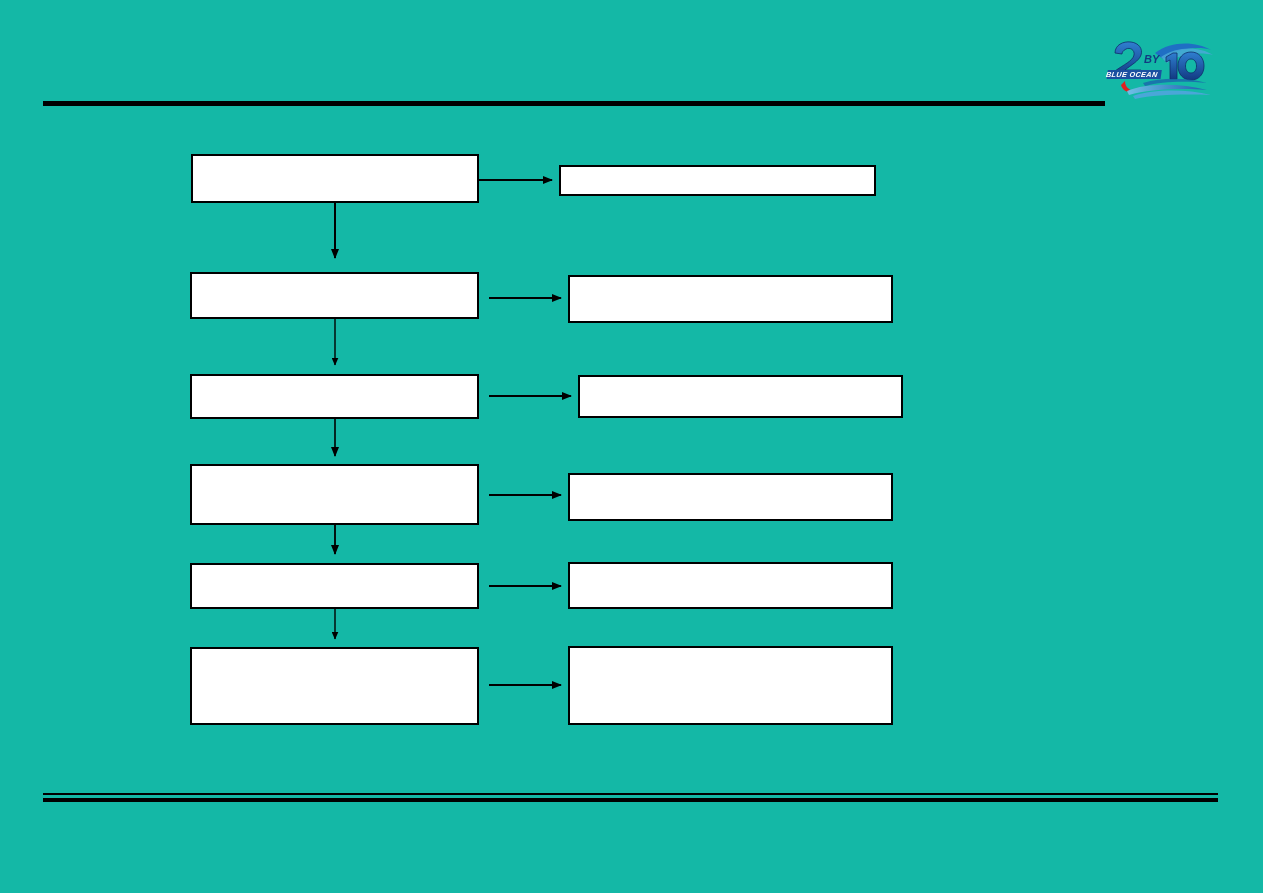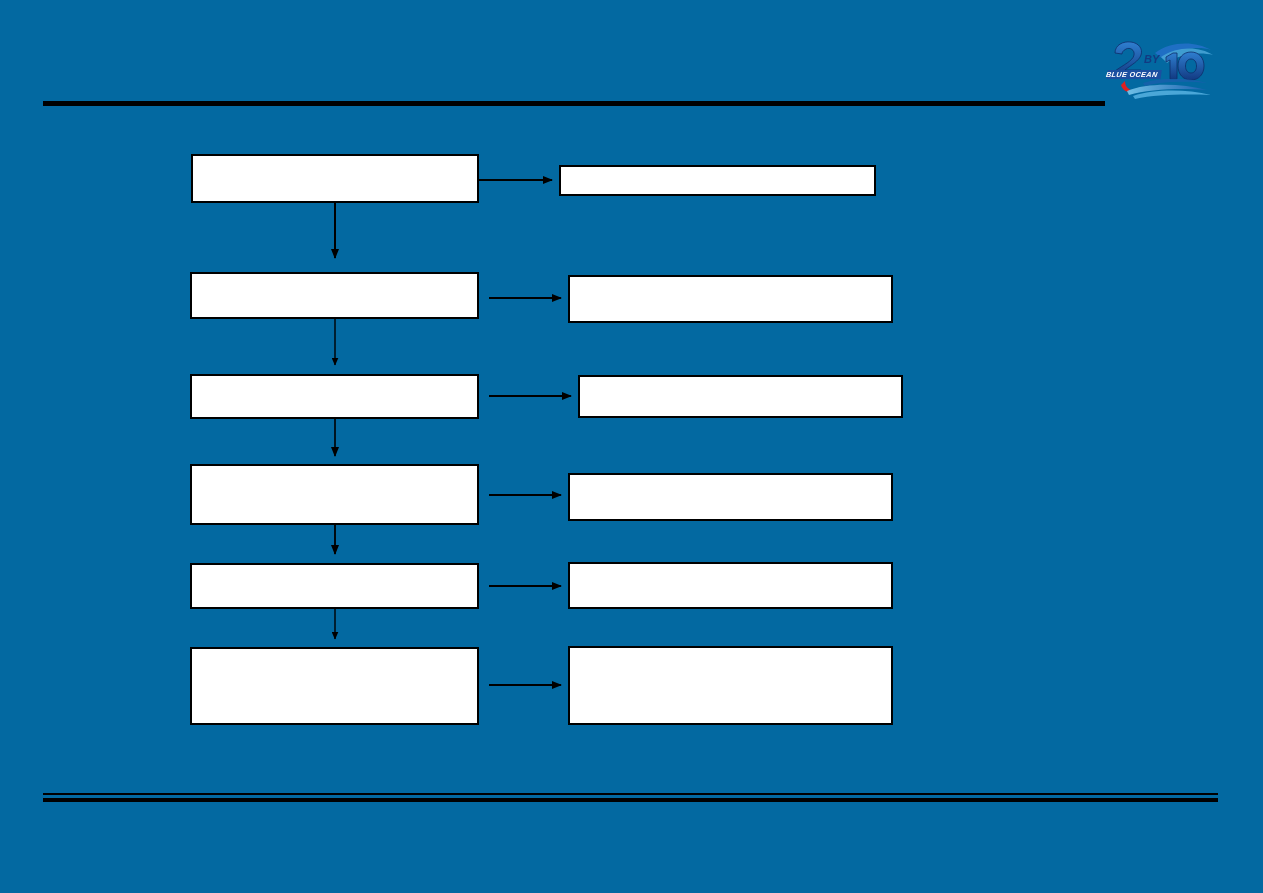--- a/index.html
+++ b/index.html
@@ -8,21 +8,21 @@
     padding: 0;
     background: #ffffff;
   }
   body {
     font-family: "Liberation Sans", sans-serif;
   }
   #page {
     position: relative;
     width: 1263px;
     height: 893px;
-    background: #0369a1;
+    background: #14b8a6;
     overflow: hidden;
   }
 
   
   .logo {
     position: absolute;
     left: 1103px;
     top: 33px;
     width: 120px;
     height: 68px;

